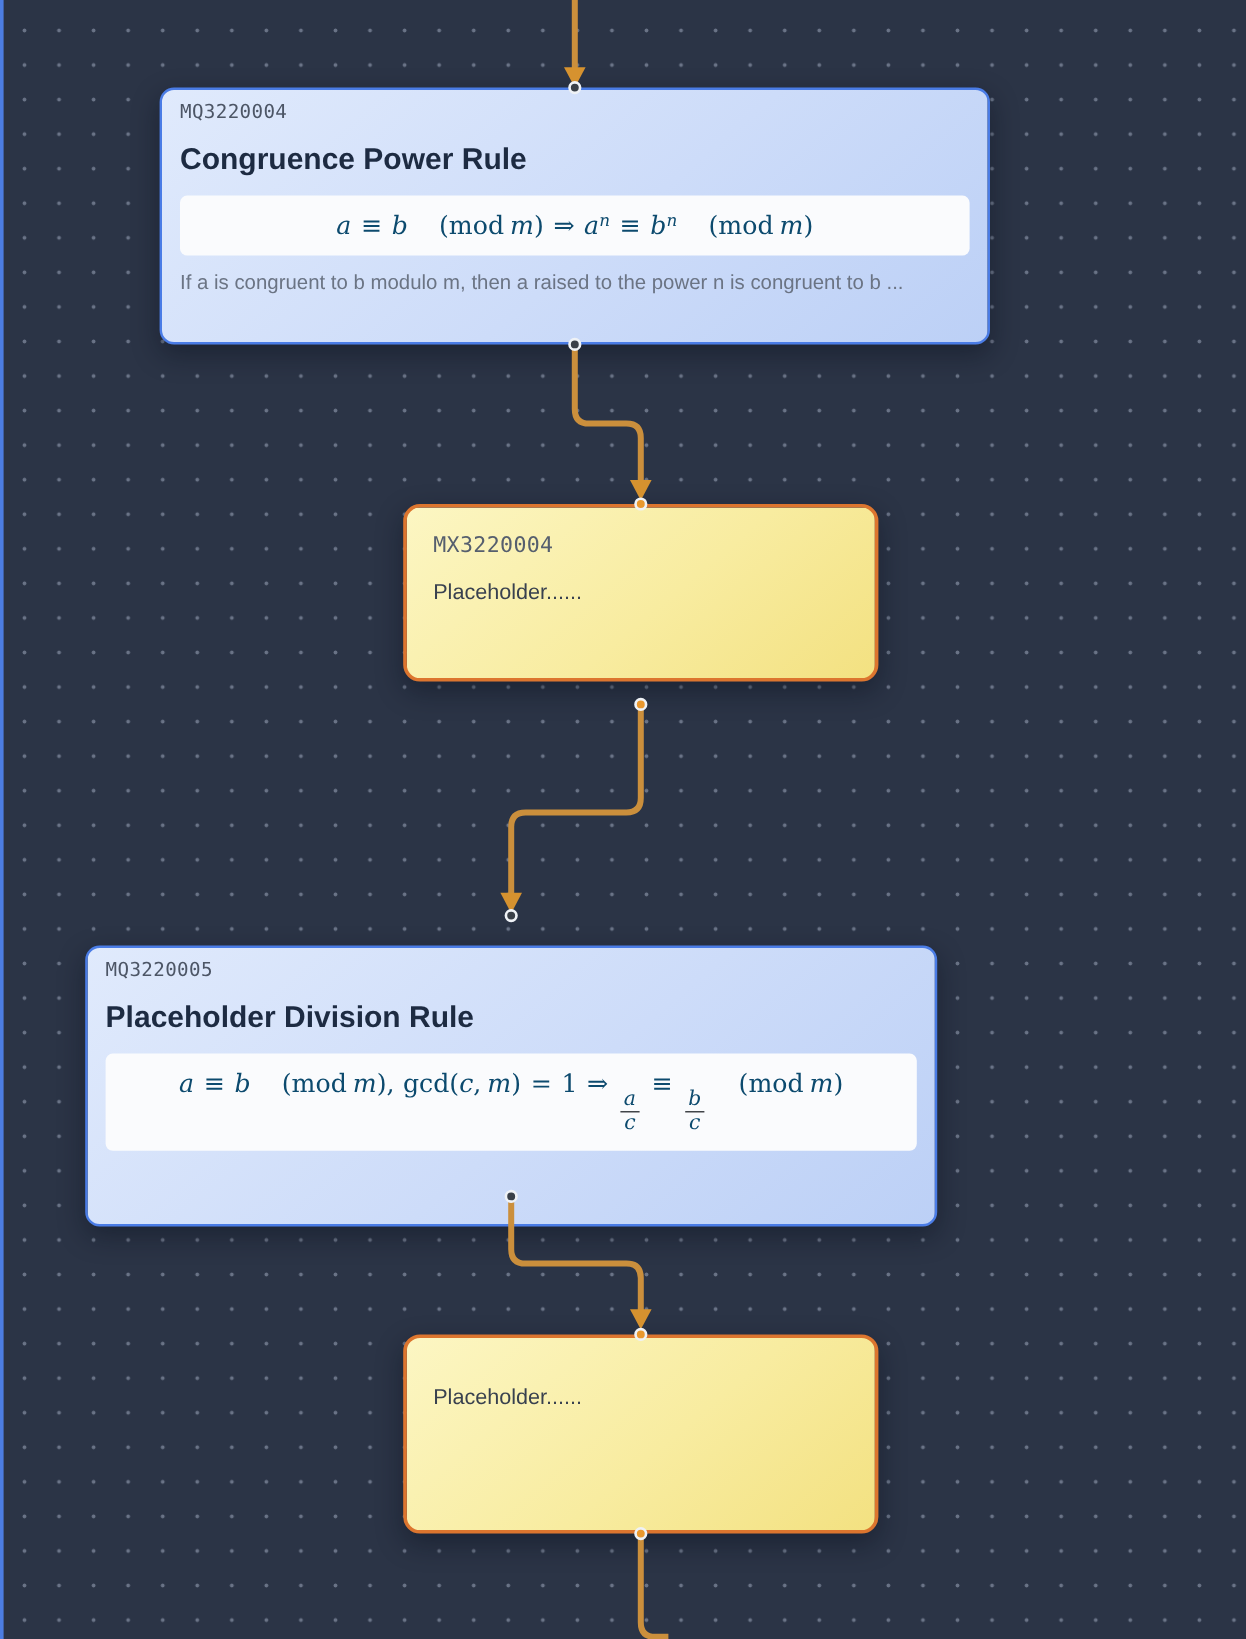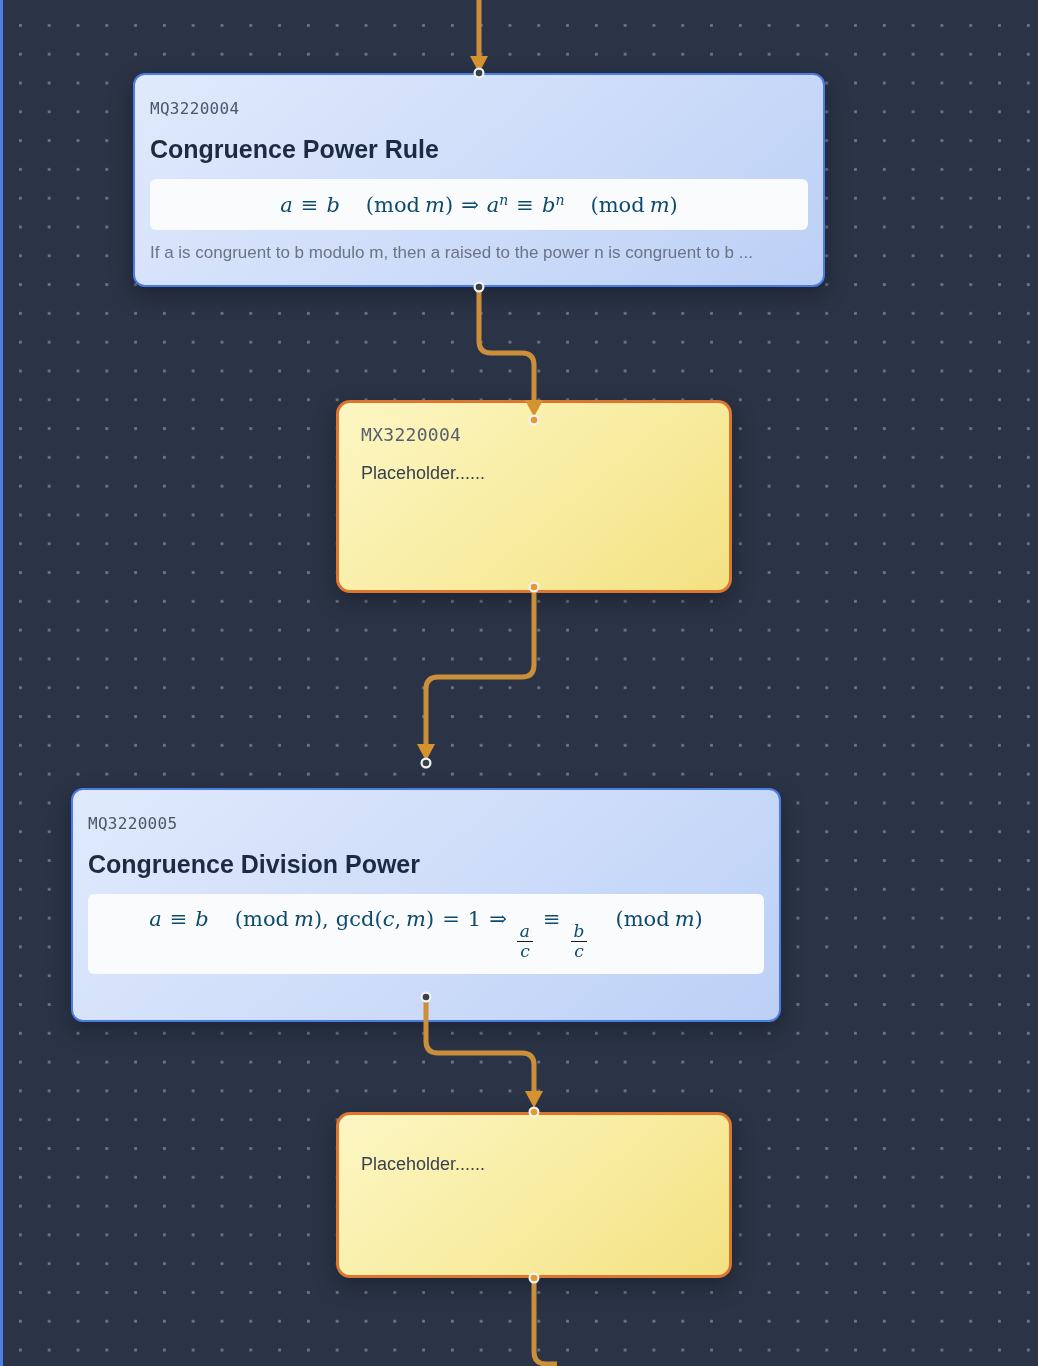--- a/index.html
+++ b/index.html
@@ -20,30 +20,30 @@
   .arrow{fill:#d6922f;stroke:none;}
   .handle{stroke:#eff2f6;stroke-width:2.2;}
   .handle.dark{fill:#3a4048;}
   .handle.orange{fill:#e9982e;}
 
   .node{position:absolute;box-sizing:border-box;z-index:2;}
   .node-blue{
     border:2.5px solid #4a7ce6;border-radius:12px;
     background:linear-gradient(140deg,#e0eafc 0%,#cddcf9 55%,#bcd0f6 100%);
     box-shadow:0 8px 22px rgba(8,12,26,0.40);
-    padding:24px 15px;
+    padding:8px 15px;
   }
   .node-yellow{
     border:3px solid #dc752e;border-radius:14px;
     background:linear-gradient(140deg,#fcf6c3 0%,#f8ecA0 55%,#f3e181 100%);
     box-shadow:0 8px 22px rgba(8,12,26,0.40);
     padding:21px 22px;
   }
   #node-mq3220004{left:133px;top:73px;width:692px;height:214px;}
-  #node-mx3220004{left:336px;top:400px;width:396px;height:193px;}
+  #node-mx3220004{left:336px;top:420px;width:396px;height:148px;}
   #node-mq3220005{left:71px;top:788px;width:710px;height:234px;}
   #node-mx3220005{left:336px;top:1112px;width:396px;height:166px;}
 
   .node-id{
     font-family:"DejaVu Sans Mono", monospace;
     font-size:16px;color:#4d5666;letter-spacing:0.3px;
   }
   .node-yellow .node-id{font-size:18px;color:#565f6e;}
   .node-title{
     margin-top:17px;font-size:25px;font-weight:bold;color:#1d2b42;
@@ -88,21 +88,21 @@
   <div class="node-desc">If a is congruent to b modulo m, then a raised to the power n is congruent to b ...</div>
 </div>
 
 <div class="node node-yellow" id="node-mx3220004">
   <div class="node-id">MX3220004</div>
   <div class="node-body">Placeholder......</div>
 </div>
 
 <div class="node node-blue" id="node-mq3220005">
   <div class="node-id">MQ3220005</div>
-  <div class="node-title">Congruence Division Power</div>
+  <div class="node-title">Placeholder Division Rule</div>
   <div class="formula-box"><span class="it">a</span><span class="rel">≡</span><span class="it">b</span><span class="qs"></span><span class="rm">(</span><span class="rm">mod</span><span class="ts"></span><span class="it">m</span><span class="rm">)</span><span class="rm comma">,</span><span class="rm">gcd</span><span class="rm">(</span><span class="it">c</span><span class="rm ccomma">,</span><span class="it">m</span><span class="rm">)</span><span class="rel">=</span><span class="rm">1</span><span class="rel">⇒</span><span class="frac">
         <span class="fnum it">a</span>
         <span class="fden it">c</span>
       </span><span class="rel">≡</span><span class="frac">
         <span class="fnum it">b</span>
         <span class="fden it">c</span>
       </span><span class="qs"></span><span class="rm">(</span><span class="rm">mod</span><span class="ts"></span><span class="it">m</span><span class="rm">)</span></div>
 </div>
 
 <div class="node node-yellow" id="node-mx3220005">

